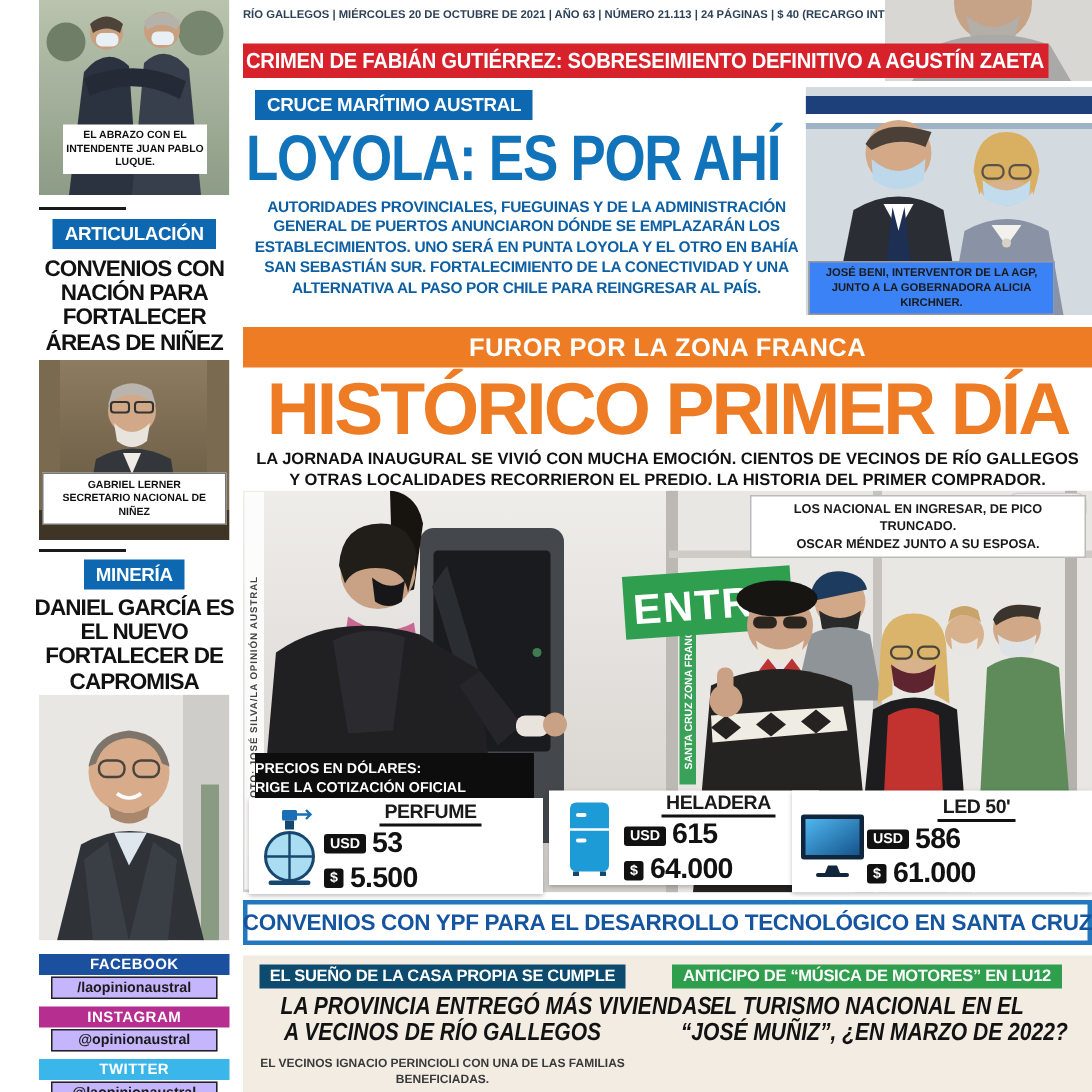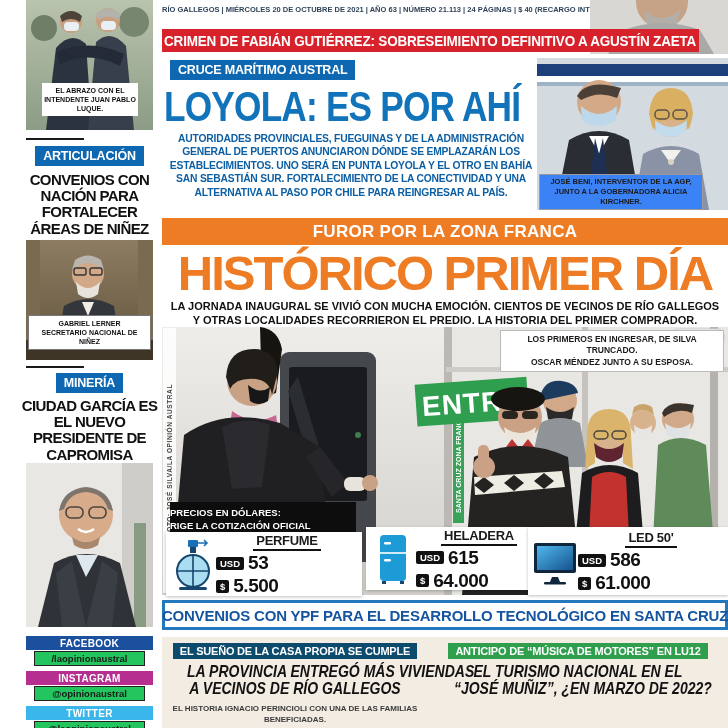--- a/index.html
+++ b/index.html
@@ -14,21 +14,21 @@
   .s-div{position:absolute;left:26px;width:58px;height:2px;background:#1a1a1a;}
   .s-kickwrap{position:absolute;left:26px;width:127px;text-align:center;}
   .kick-badge{display:inline-block;background:#0d68b1;color:#fff;font-weight:bold;
               font-size:12.5px;padding:3px 8px;letter-spacing:-0.2px;}
   .s-head{position:absolute;left:18px;width:143px;text-align:center;font-weight:bold;
           font-size:15px;line-height:1.08;letter-spacing:-0.6px;color:#111;}
 
   .soc{position:absolute;left:26px;width:127px;}
   .soc-bar{height:14px;color:#fff;font-weight:bold;font-size:10px;display:flex;
            align-items:center;justify-content:center;letter-spacing:0.3px;}
-  .soc-handle{height:13px;margin:1px 8px 5px 8px;background:#22c55e;border:1px solid #222;
+  .soc-handle{height:13px;margin:1px 8px 5px 8px;background:#c4b5fd;border:1px solid #222;
               font-weight:bold;font-size:9.5px;display:flex;align-items:center;justify-content:center;}
   .fb{background:#1b509e;} .ig{background:#b52e90;} .tw{background:#3bb6ea;}
 
   
   .dateline{position:absolute;left:162px;top:5px;width:430px;text-align:center;
             font-weight:bold;font-size:7.5px;color:#2e4257;white-space:nowrap;}
   .red-banner{position:absolute;left:162px;top:29px;width:537px;height:23px;background:#d7222b;
               z-index:6;display:flex;align-items:center;justify-content:center;}
   .red-banner span{color:#fff;font-weight:bold;font-size:14.5px;white-space:nowrap;
                    transform:scaleX(0.93);letter-spacing:-0.2px;}
@@ -155,21 +155,21 @@
       <div>GABRIEL LERNER</div>
       <div>SECRETARIO NACIONAL DE NIÑEZ</div>
     </div>
   </div>
 
   <div class="s-div" style="top:366px;"></div>
 
   <div class="s-kickwrap" style="top:373px;">
     <span class="kick-badge">MINERÍA</span>
   </div>
-  <div class="s-head" style="top:398px;">CIUDAD GARCÍA ES EL NUEVO PRESIDENTE DE CAPROMISA</div>
+  <div class="s-head" style="top:398px;">DANIEL GARCÍA ES EL NUEVO FORTALECER DE CAPROMISA</div>
 
   <div class="s-photo" style="top:463px;height:164px;">
     <svg width="127" height="164" viewBox="0 0 127 164">
       <rect width="127" height="164" fill="#e9e7e3"></rect>
       <rect x="96" y="0" width="31" height="164" fill="#cfcdc9"></rect>
       <rect x="108" y="60" width="12" height="104" fill="#8a9b84"></rect>
       <circle cx="60" cy="52" r="27" fill="#d8ab8a"></circle>
       <path d="M33 48 q4 -22 27 -24 q23 2 27 24 l-5 -2 q-5 -16 -22 -17 q-17 1 -22 17 z" fill="#7d746c"></path>
       <path d="M46 74 q14 10 28 0 l-2 8 q-12 8 -24 0 z" fill="#a8876c"></path>
       <rect x="40" y="44" width="17" height="11" rx="5" fill="none" stroke="#4a443e" stroke-width="1.6"></rect>
@@ -312,21 +312,21 @@
       <path d="M60 100 Q84 88 108 98 L100 160 L70 162 Z" fill="#2b2a2e"></path>
       <path d="M158 120 l28 36 l-16 14 l-26 -40 z" fill="#26252a"></path>
       <rect x="182" y="150" width="22" height="14" rx="6" fill="#e8e4dd"></rect>
       <circle cx="208" cy="156" r="8" fill="#c9a184"></circle>
     </svg>
   </div>
   <div class="mp-credit">
     <span>FOTO: JOSÉ SILVA/LA OPINIÓN AUSTRAL</span>
   </div>
   <div class="mp-cap">
-    <div>LOS PRIMEROS EN INGRESAR, DE SILVA TRUNCADO.</div>
+    <div>LOS NACIONAL EN INGRESAR, DE PICO TRUNCADO.</div>
     <div>OSCAR MÉNDEZ JUNTO A SU ESPOSA.</div>
   </div>
 
   <div class="prices-label">
     <div>PRECIOS EN DÓLARES:</div>
     <div>RIGE LA COTIZACIÓN OFICIAL</div>
   </div>
 
   <div class="pcard pcard1">
     <svg class="p-icon" viewBox="0 0 46 52">
@@ -403,21 +403,21 @@
   </div>
 
   <div class="beige"></div>
 
   <div class="b-col b-left">
     <span class="b-kick-blue">EL SUEÑO DE LA CASA PROPIA SE CUMPLE</span>
     <div class="b-head">
       <div>LA PROVINCIA ENTREGÓ MÁS VIVIENDAS</div>
       <div>A VECINOS DE RÍO GALLEGOS</div>
     </div>
-    <div class="b-capt">EL HISTORIA IGNACIO PERINCIOLI CON UNA DE LAS FAMILIAS BENEFICIADAS.</div>
+    <div class="b-capt">EL VECINOS IGNACIO PERINCIOLI CON UNA DE LAS FAMILIAS BENEFICIADAS.</div>
   </div>
 
   <div class="b-col b-right">
     <span class="b-kick-green">ANTICIPO DE “MÚSICA DE MOTORES” EN LU12</span>
     <div class="b-head">
       <div>EL TURISMO NACIONAL EN EL</div>
       <div>“JOSÉ MUÑIZ”, ¿EN MARZO DE 2022?</div>
     </div>
   </div>
 

